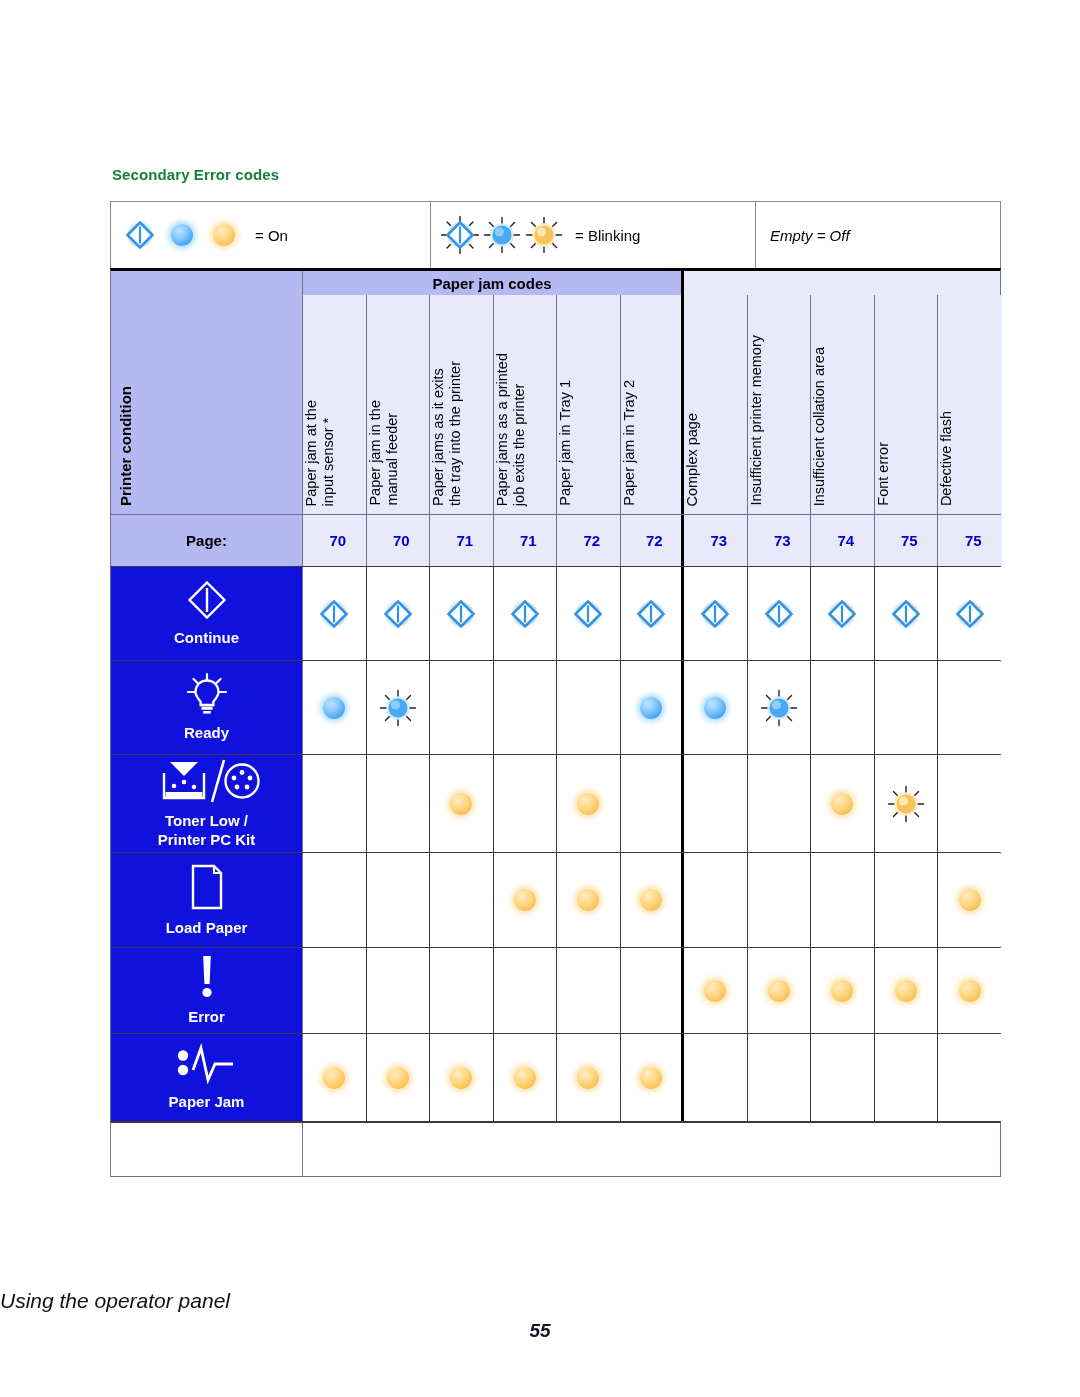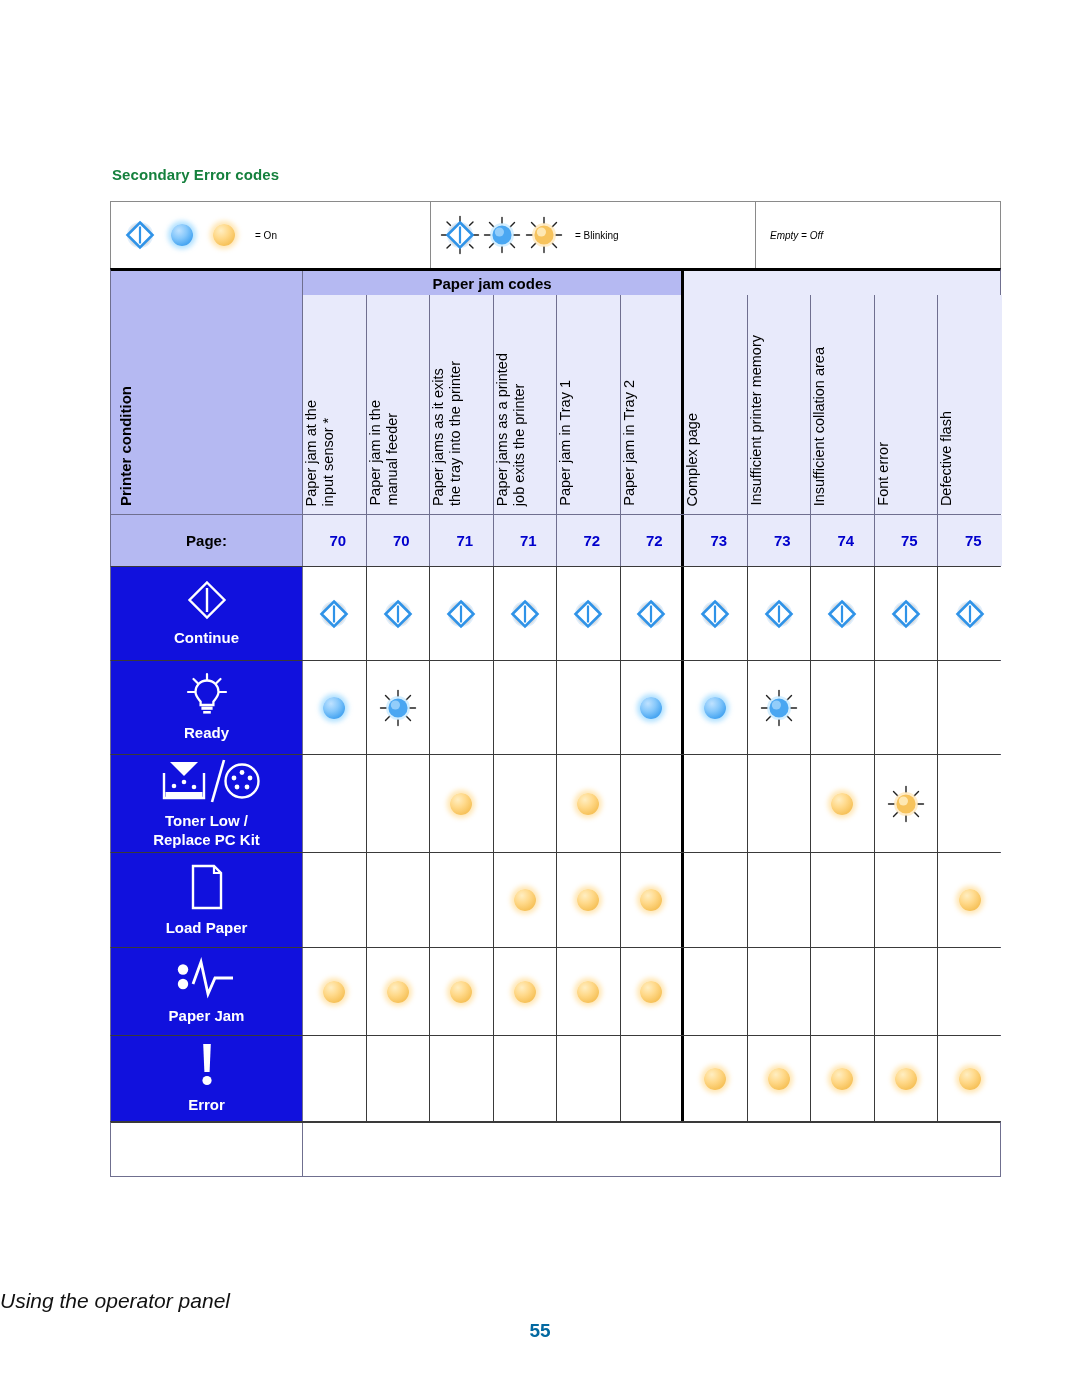--- a/index.html
+++ b/index.html
@@ -51,21 +51,21 @@
     align-items: center;
     box-sizing: border-box;
     padding-left: 14px;
     border-right: 1px solid #8a8a8a;
   }
   .legend-cell:last-child { border-right: none; font-style: italic; }
   .legend-c1 { width: 320px; }
   .legend-c2 { width: 325px; }
   .legend-c3 { width: 244px; }
   .legend-text {
-    font-size: 10px;
+    font-size: 15px;
     margin-left: 16px;
     white-space: nowrap;
   }
   .legend-icons {
     display: flex;
     align-items: center;
     gap: 12px;
   }
 
   
@@ -288,22 +288,23 @@
     font-size: 21px;
     font-style: italic;
     color: #111;
   }
   .footer-page {
     position: absolute;
     left: 0; right: 0;
     top: 1320px;
     text-align: center;
     font-size: 19px;
+    font-style: italic;
     font-weight: bold;
-    color: #0369a1;
+    color: #0f172a;
   }
 </style>
 </head>
 <body>
 
 <div class="page">
 
   <div class="section-title">Secondary Error codes</div>
 
   <div class="legend">
@@ -670,21 +671,21 @@
             <line x1="58" y1="44" x2="70" y2="2" stroke="#ffffff" stroke-width="2.6"></line>
             <circle cx="88" cy="23" r="16.5" fill="none" stroke="#ffffff" stroke-width="2.4"></circle>
             <circle cx="88" cy="14.5" r="2.4" fill="#ffffff"></circle>
             <circle cx="80" cy="20" r="2.4" fill="#ffffff"></circle>
             <circle cx="96" cy="20" r="2.4" fill="#ffffff"></circle>
             <circle cx="83" cy="29" r="2.4" fill="#ffffff"></circle>
             <circle cx="93" cy="29" r="2.4" fill="#ffffff"></circle>
           </svg>
         </span>
         <span class="cond-label">Toner Low /
-Replace PC Kit</span>
+Printer PC Kit</span>
       </div>
       <div class="col-d data-cell"></div>
       <div class="col-d data-cell"></div>
       <div class="col-d data-cell">
           <span class="ind">
             <span class="glow amber-lamp"></span>
           </span>
         </div>
       <div class="col-d data-cell"></div>
       <div class="col-d data-cell">
@@ -754,20 +755,63 @@
       <div class="col-d data-cell"></div>
       <div class="col-d data-cell"></div>
       <div class="col-d data-cell"></div>
       <div class="col-d data-cell">
           <span class="ind">
             <span class="glow amber-lamp"></span>
           </span>
         </div>
     </div>
 
+    <div class="data-row" style="height:86px">
+      <div class="col-label cond-cell">
+        <span>
+          <svg width="22" height="46" viewBox="0 0 22 46">
+            <path d="M7.2 2 L14.8 2 L13.6 30 L8.4 30 Z" fill="#ffffff"></path>
+            <circle cx="11" cy="38.5" r="4.6" fill="#ffffff"></circle>
+          </svg>
+        </span>
+        <span class="cond-label">Error</span>
+      </div>
+      <div class="col-d data-cell"></div>
+      <div class="col-d data-cell"></div>
+      <div class="col-d data-cell"></div>
+      <div class="col-d data-cell"></div>
+      <div class="col-d data-cell"></div>
+      <div class="col-d data-cell thickright"></div>
+      <div class="col-d data-cell">
+          <span class="ind">
+            <span class="glow amber-lamp"></span>
+          </span>
+        </div>
+      <div class="col-d data-cell">
+          <span class="ind">
+            <span class="glow amber-lamp"></span>
+          </span>
+        </div>
+      <div class="col-d data-cell">
+          <span class="ind">
+            <span class="glow amber-lamp"></span>
+          </span>
+        </div>
+      <div class="col-d data-cell">
+          <span class="ind">
+            <span class="glow amber-lamp"></span>
+          </span>
+        </div>
+      <div class="col-d data-cell">
+          <span class="ind">
+            <span class="glow amber-lamp"></span>
+          </span>
+        </div>
+    </div>
+
     <div class="data-row" style="height:88px">
       <div class="col-label cond-cell">
         <span>
           <svg width="64" height="42" viewBox="0 0 64 42">
             <circle cx="8" cy="12.5" r="5.2" fill="#ffffff"></circle>
             <circle cx="8" cy="27" r="5.2" fill="#ffffff"></circle>
             <polyline points="18,27 26,5 33,37 40,21 58,21" fill="none" stroke="#ffffff" stroke-width="2.8" stroke-linejoin="miter" stroke-linecap="butt"></polyline>
           </svg>
         </span>
         <span class="cond-label">Paper Jam</span>
@@ -802,63 +846,20 @@
             <span class="glow amber-lamp"></span>
           </span>
         </div>
       <div class="col-d data-cell"></div>
       <div class="col-d data-cell"></div>
       <div class="col-d data-cell"></div>
       <div class="col-d data-cell"></div>
       <div class="col-d data-cell"></div>
     </div>
 
-    <div class="data-row" style="height:86px">
-      <div class="col-label cond-cell">
-        <span>
-          <svg width="22" height="46" viewBox="0 0 22 46">
-            <path d="M7.2 2 L14.8 2 L13.6 30 L8.4 30 Z" fill="#ffffff"></path>
-            <circle cx="11" cy="38.5" r="4.6" fill="#ffffff"></circle>
-          </svg>
-        </span>
-        <span class="cond-label">Error</span>
-      </div>
-      <div class="col-d data-cell"></div>
-      <div class="col-d data-cell"></div>
-      <div class="col-d data-cell"></div>
-      <div class="col-d data-cell"></div>
-      <div class="col-d data-cell"></div>
-      <div class="col-d data-cell thickright"></div>
-      <div class="col-d data-cell">
-          <span class="ind">
-            <span class="glow amber-lamp"></span>
-          </span>
-        </div>
-      <div class="col-d data-cell">
-          <span class="ind">
-            <span class="glow amber-lamp"></span>
-          </span>
-        </div>
-      <div class="col-d data-cell">
-          <span class="ind">
-            <span class="glow amber-lamp"></span>
-          </span>
-        </div>
-      <div class="col-d data-cell">
-          <span class="ind">
-            <span class="glow amber-lamp"></span>
-          </span>
-        </div>
-      <div class="col-d data-cell">
-          <span class="ind">
-            <span class="glow amber-lamp"></span>
-          </span>
-        </div>
-    </div>
-
     <div class="note-row">
       <div class="col-label note-blank"></div>
     </div>
 
   </div>
 
   <div class="footer-title">Using the operator panel</div>
   <div class="footer-page">55</div>
 
 </div>

